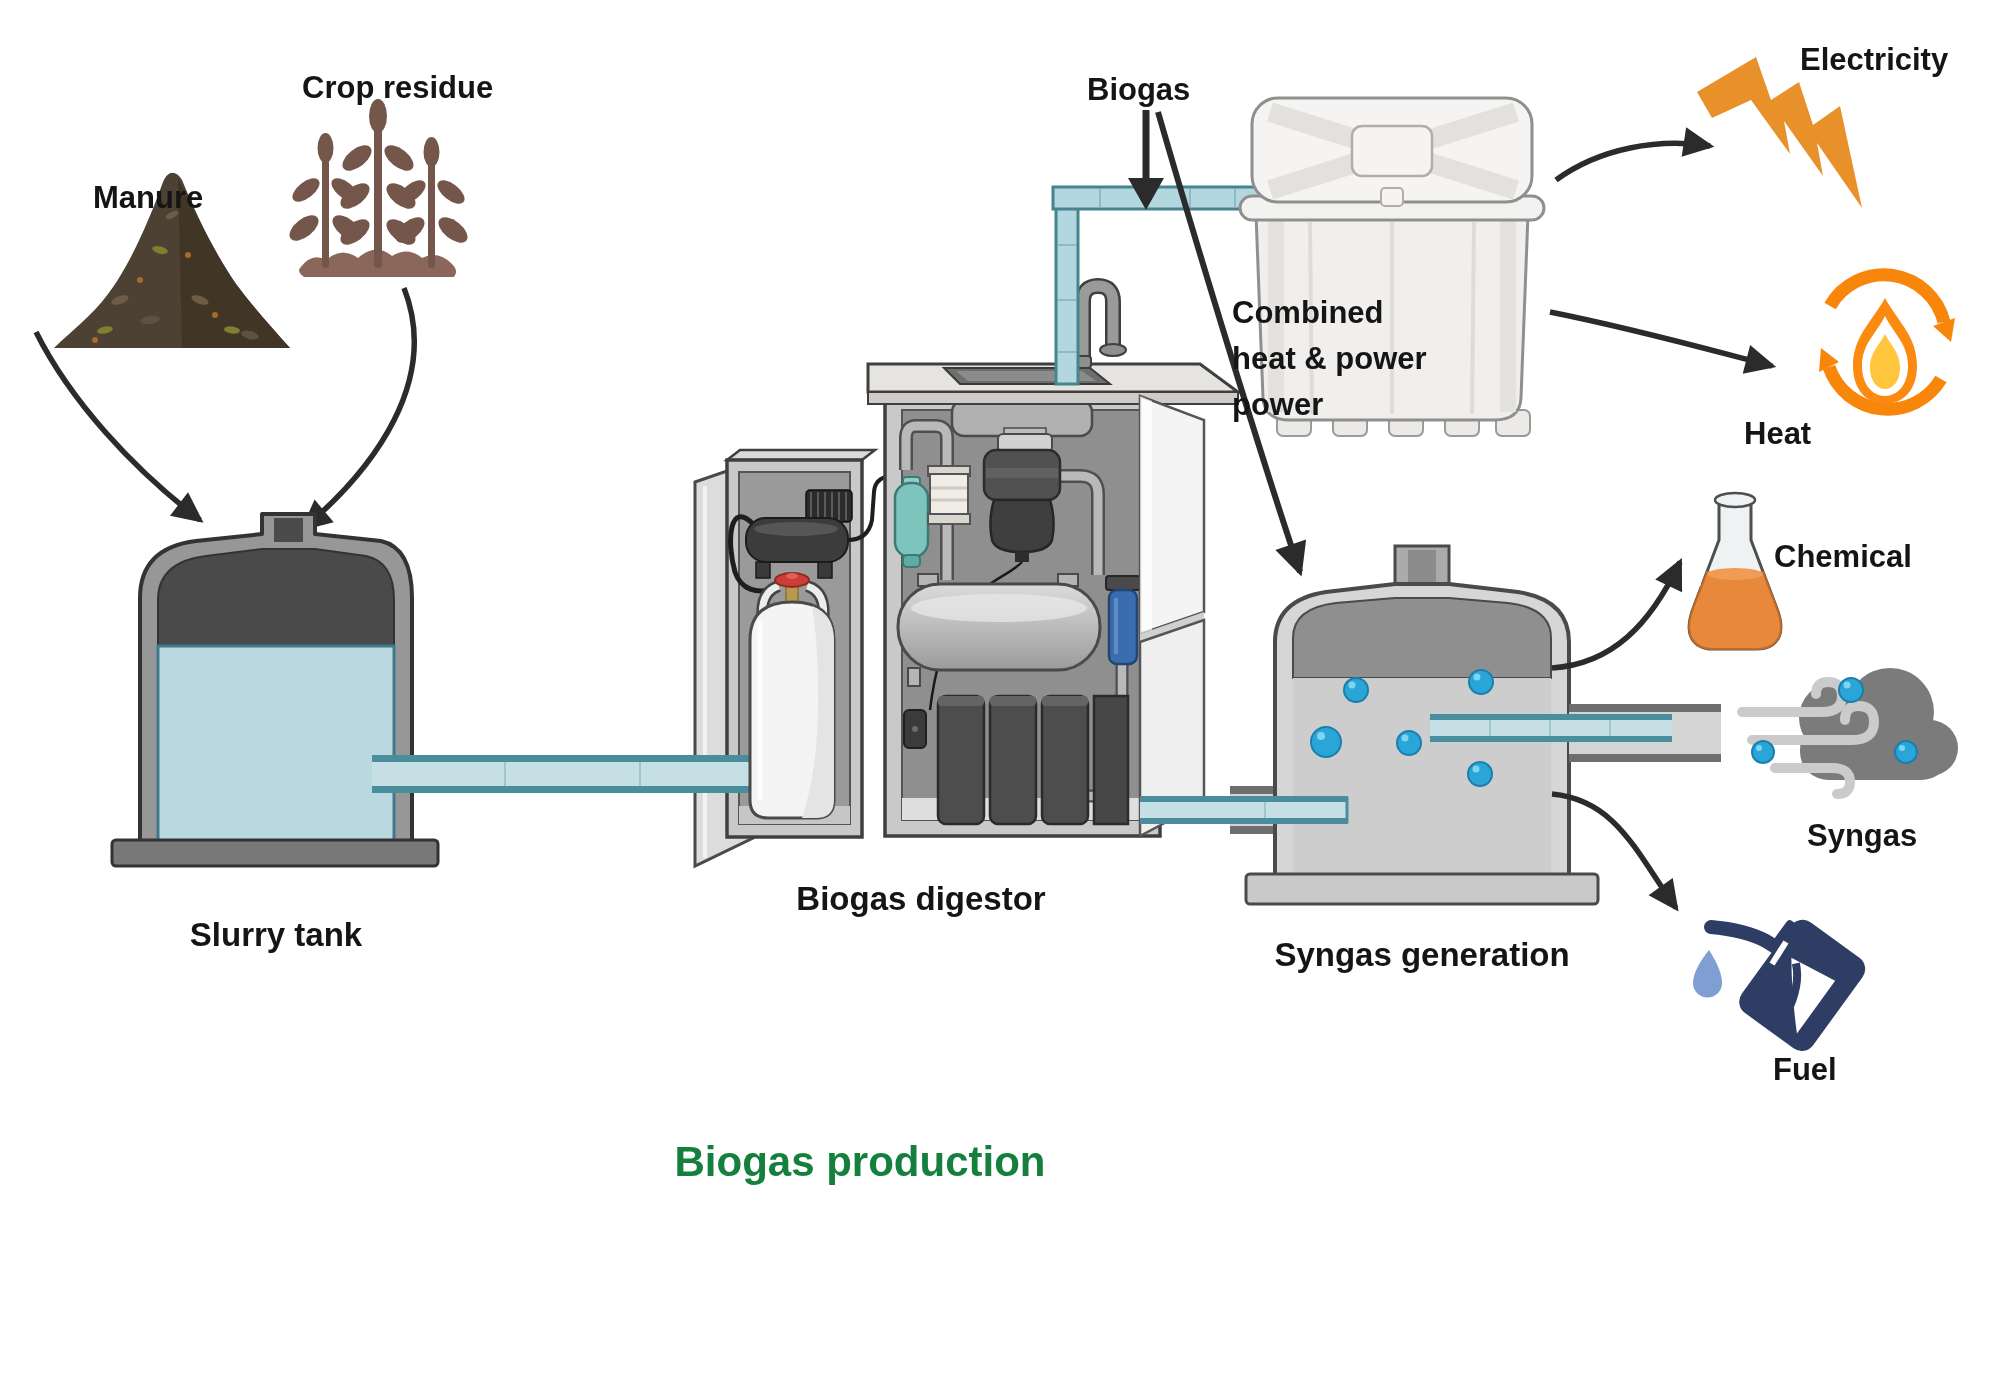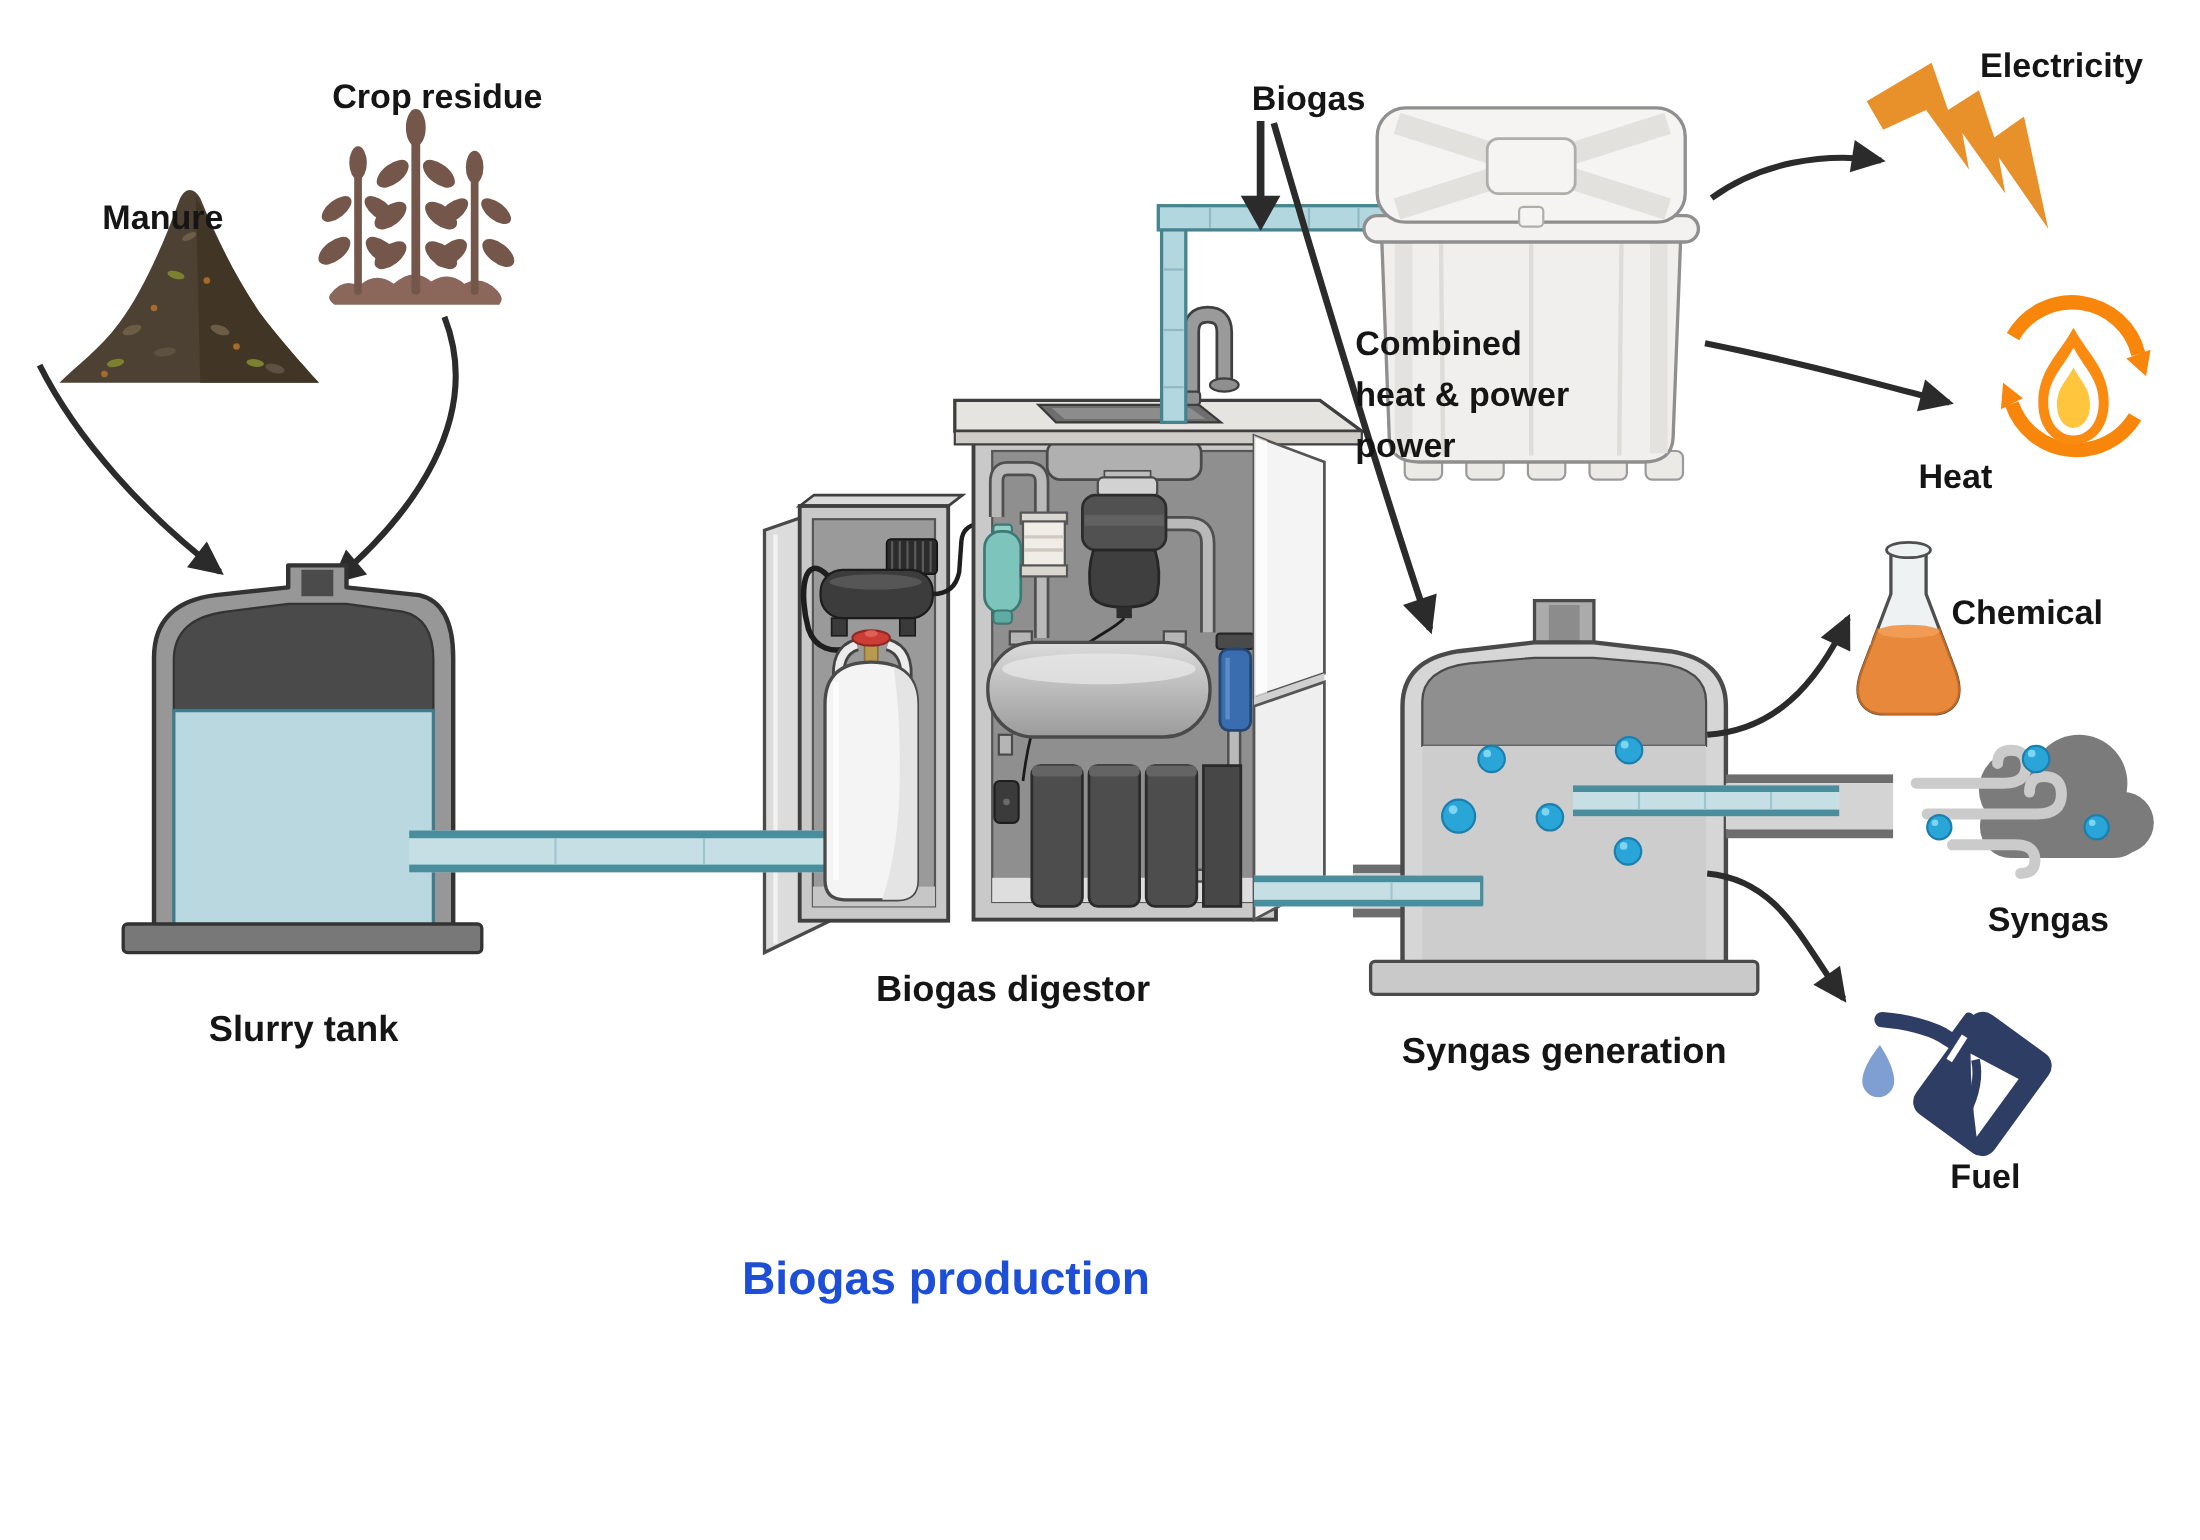--- a/index.html
+++ b/index.html
@@ -6,21 +6,21 @@
   .canvas{position:relative;width:2000px;height:1400px;background:#ffffff;overflow:hidden;
           font-family:"Liberation Sans",sans-serif;}
   .art{position:absolute;left:0;top:0;}
   .lbl{position:absolute;font-family:"Liberation Sans",sans-serif;font-weight:700;
        color:#151515;white-space:nowrap;font-size:31px;line-height:1.05;}
   .lbl.center{transform:translateX(-50%);}
   .lbl.big{font-size:33px;}
   .chp-lbl{position:absolute;left:1392px;top:290px;transform:translateX(-50%);
            width:320px;text-align:left;font-weight:700;font-size:31px;line-height:46px;color:#151515;}
   .title{position:absolute;left:860px;top:1138px;transform:translateX(-50%);
-         font-weight:700;font-size:42px;color:#1d4ed8;white-space:nowrap;}
+         font-weight:700;font-size:42px;color:#15803d;white-space:nowrap;}
 </style>
 </head>
 <body>
 
 <div class="canvas">
 
 <svg class="art" width="2000" height="1400" viewBox="0 0 2000 1400">
   <defs>
     <marker id="ah" markerWidth="7" markerHeight="7" refX="5.2" refY="3" orient="auto" markerUnits="strokeWidth">
       <path d="M0.4,0.3 L6,3 L0.4,5.7 Z" fill="#2b2b2b"></path>
@@ -356,21 +356,21 @@
       <path d="M1777,968 L1826,961 L1826,1026 Q1799,998 1777,968 Z" fill="#ffffff"></path>
       <path d="M1784,970 Q1801,985 1806,1016" fill="none" stroke="#2e3d63" stroke-width="8"></path>
     </g>
     <line x1="1786" y1="942" x2="1772" y2="964" stroke="#ffffff" stroke-width="6"></line>
     <path d="M1709,950 Q1722,970 1722,983 A14.5,14.5 0 1 1 1693,983 Q1693,970 1709,950 Z" fill="#7f9fd3"></path>
   </g>
 </svg>
 
 <div class="lbl" style="left:93px;top:182px">Manure</div>
 <div class="lbl" style="left:302px;top:72px">Crop residue</div>
-<div class="lbl" style="left:1138px;top:74px">Biogas</div>
+<div class="lbl" style="left:1087px;top:74px">Biogas</div>
 <div class="lbl" style="left:1800px;top:44px">Electricity</div>
 <div class="lbl" style="left:1744px;top:418px">Heat</div>
 <div class="lbl" style="left:1774px;top:541px">Chemical</div>
 <div class="lbl" style="left:1807px;top:820px">Syngas</div>
 <div class="lbl" style="left:1773px;top:1054px">Fuel</div>
 <div class="lbl big center" style="left:276px;top:918px">Slurry tank</div>
 <div class="lbl big center" style="left:921px;top:882px">Biogas digestor</div>
 <div class="lbl big center" style="left:1422px;top:938px">Syngas generation</div>
 
 <div class="chp-lbl">

